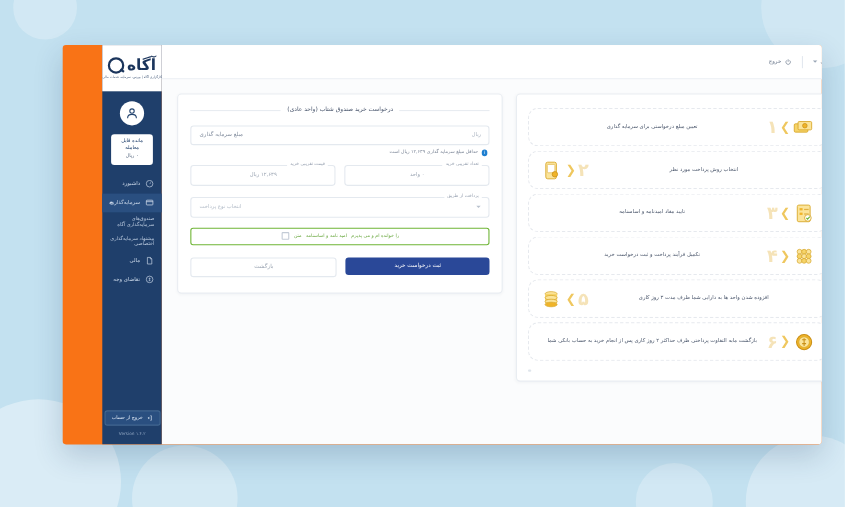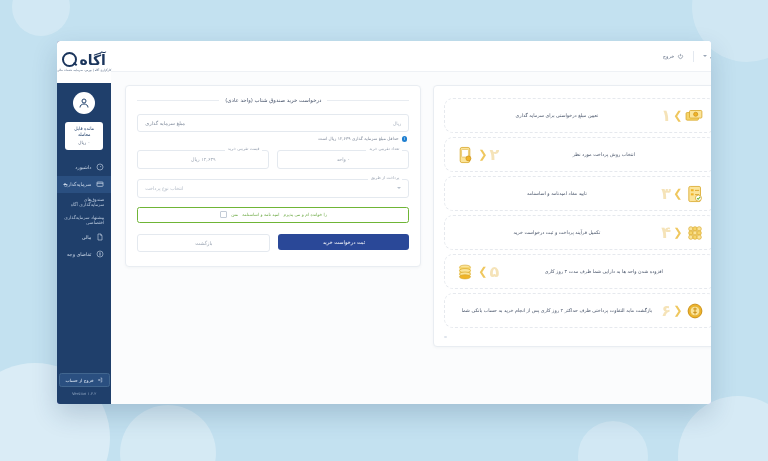--- a/index.html
+++ b/index.html
@@ -15,23 +15,23 @@
   .b1{width:150px;height:150px;left:-40px;bottom:-52px;}
   .b2{width:96px;height:96px;left:120px;bottom:-40px;opacity:.3;}
   .b3{width:120px;height:120px;right:-30px;bottom:-55px;opacity:.32;}
   .b4{width:70px;height:70px;right:120px;bottom:-30px;opacity:.25;}
   .b5{width:58px;height:58px;left:12px;top:-22px;opacity:.25;}
   .b6{width:110px;height:110px;right:-34px;top:-48px;opacity:.22;}
 
   
   .window{
     position:absolute;left:57px;top:41px;width:654px;height:363px;
-    background:#c4b5fd;border-radius:3px;
+    background:#f97316;border-radius:3px;
     box-shadow:0 10px 26px rgba(26,56,96,.20);
-    overflow:hidden;display:flex;flex-direction:row-reverse;
+    overflow:hidden;display:flex;flex-direction:row-reverse;padding-left:36px;
   }
 
   
   .sidebar{
     width:86px;height:100%;background:#1f3f6b;
     color:#d9e4f2;display:flex;flex-direction:column;position:relative;
   }
   .brand{
     height:42px;background:#ffffff;display:flex;align-items:center;
     justify-content:center;flex-direction:column;gap:1px;

